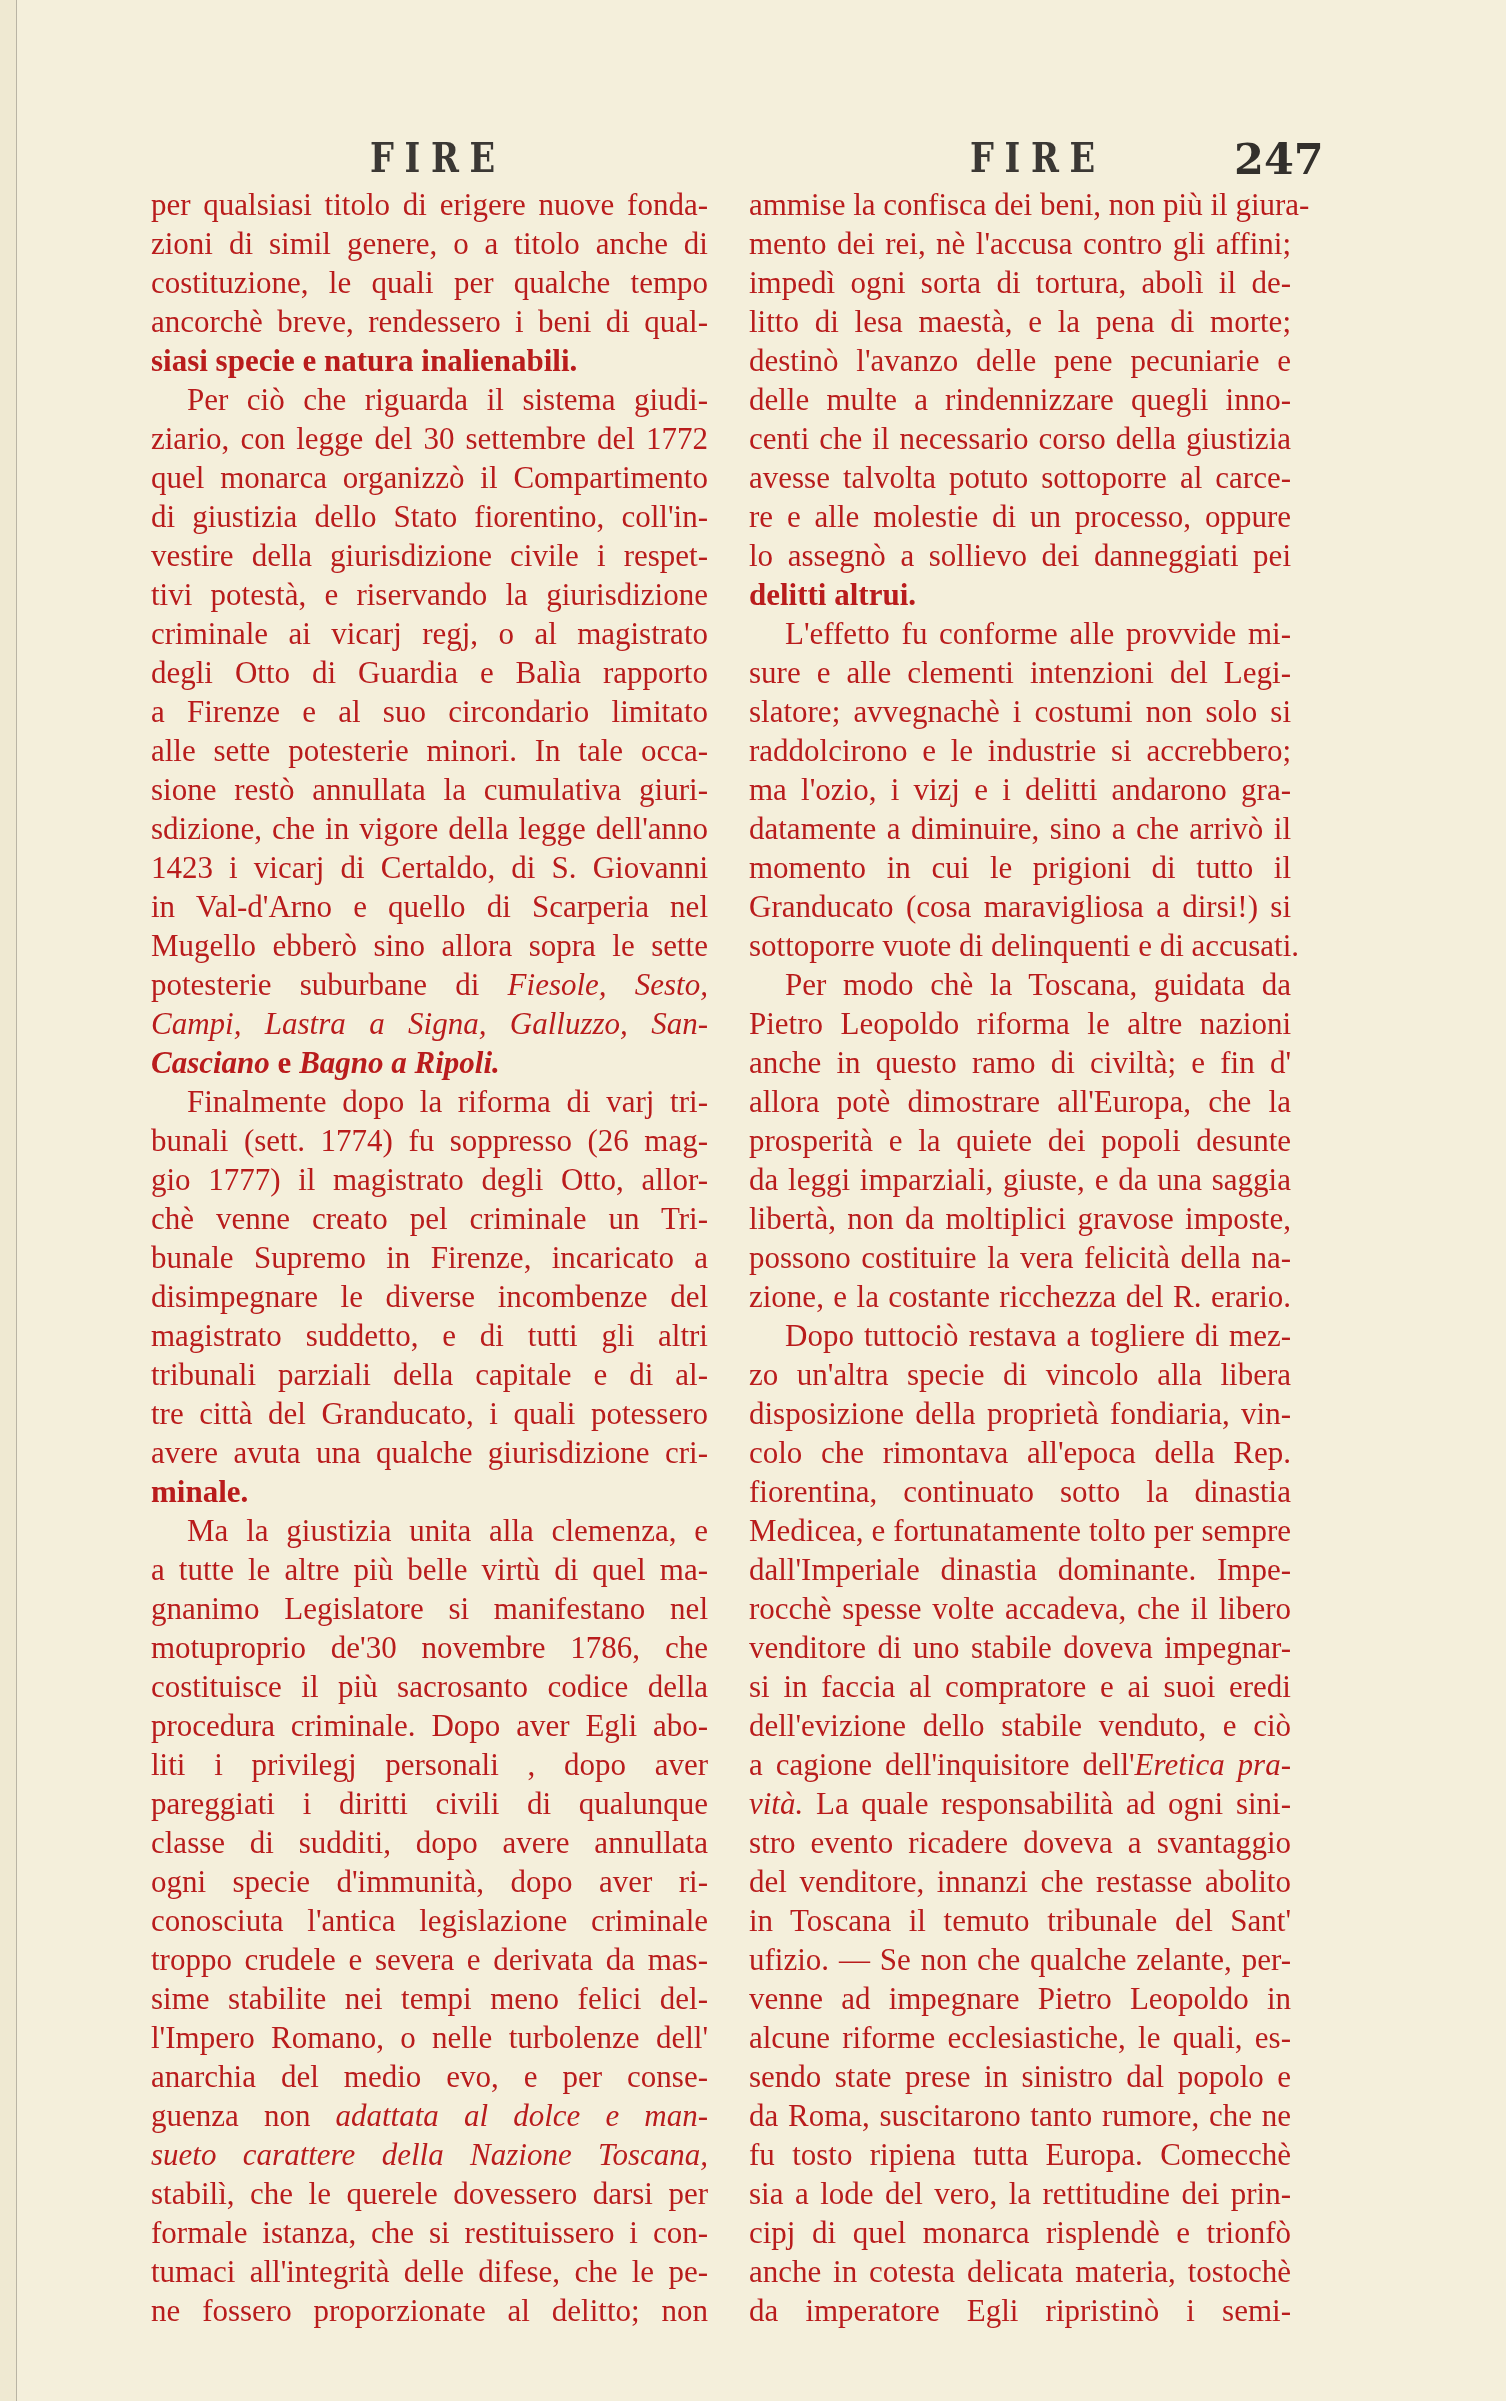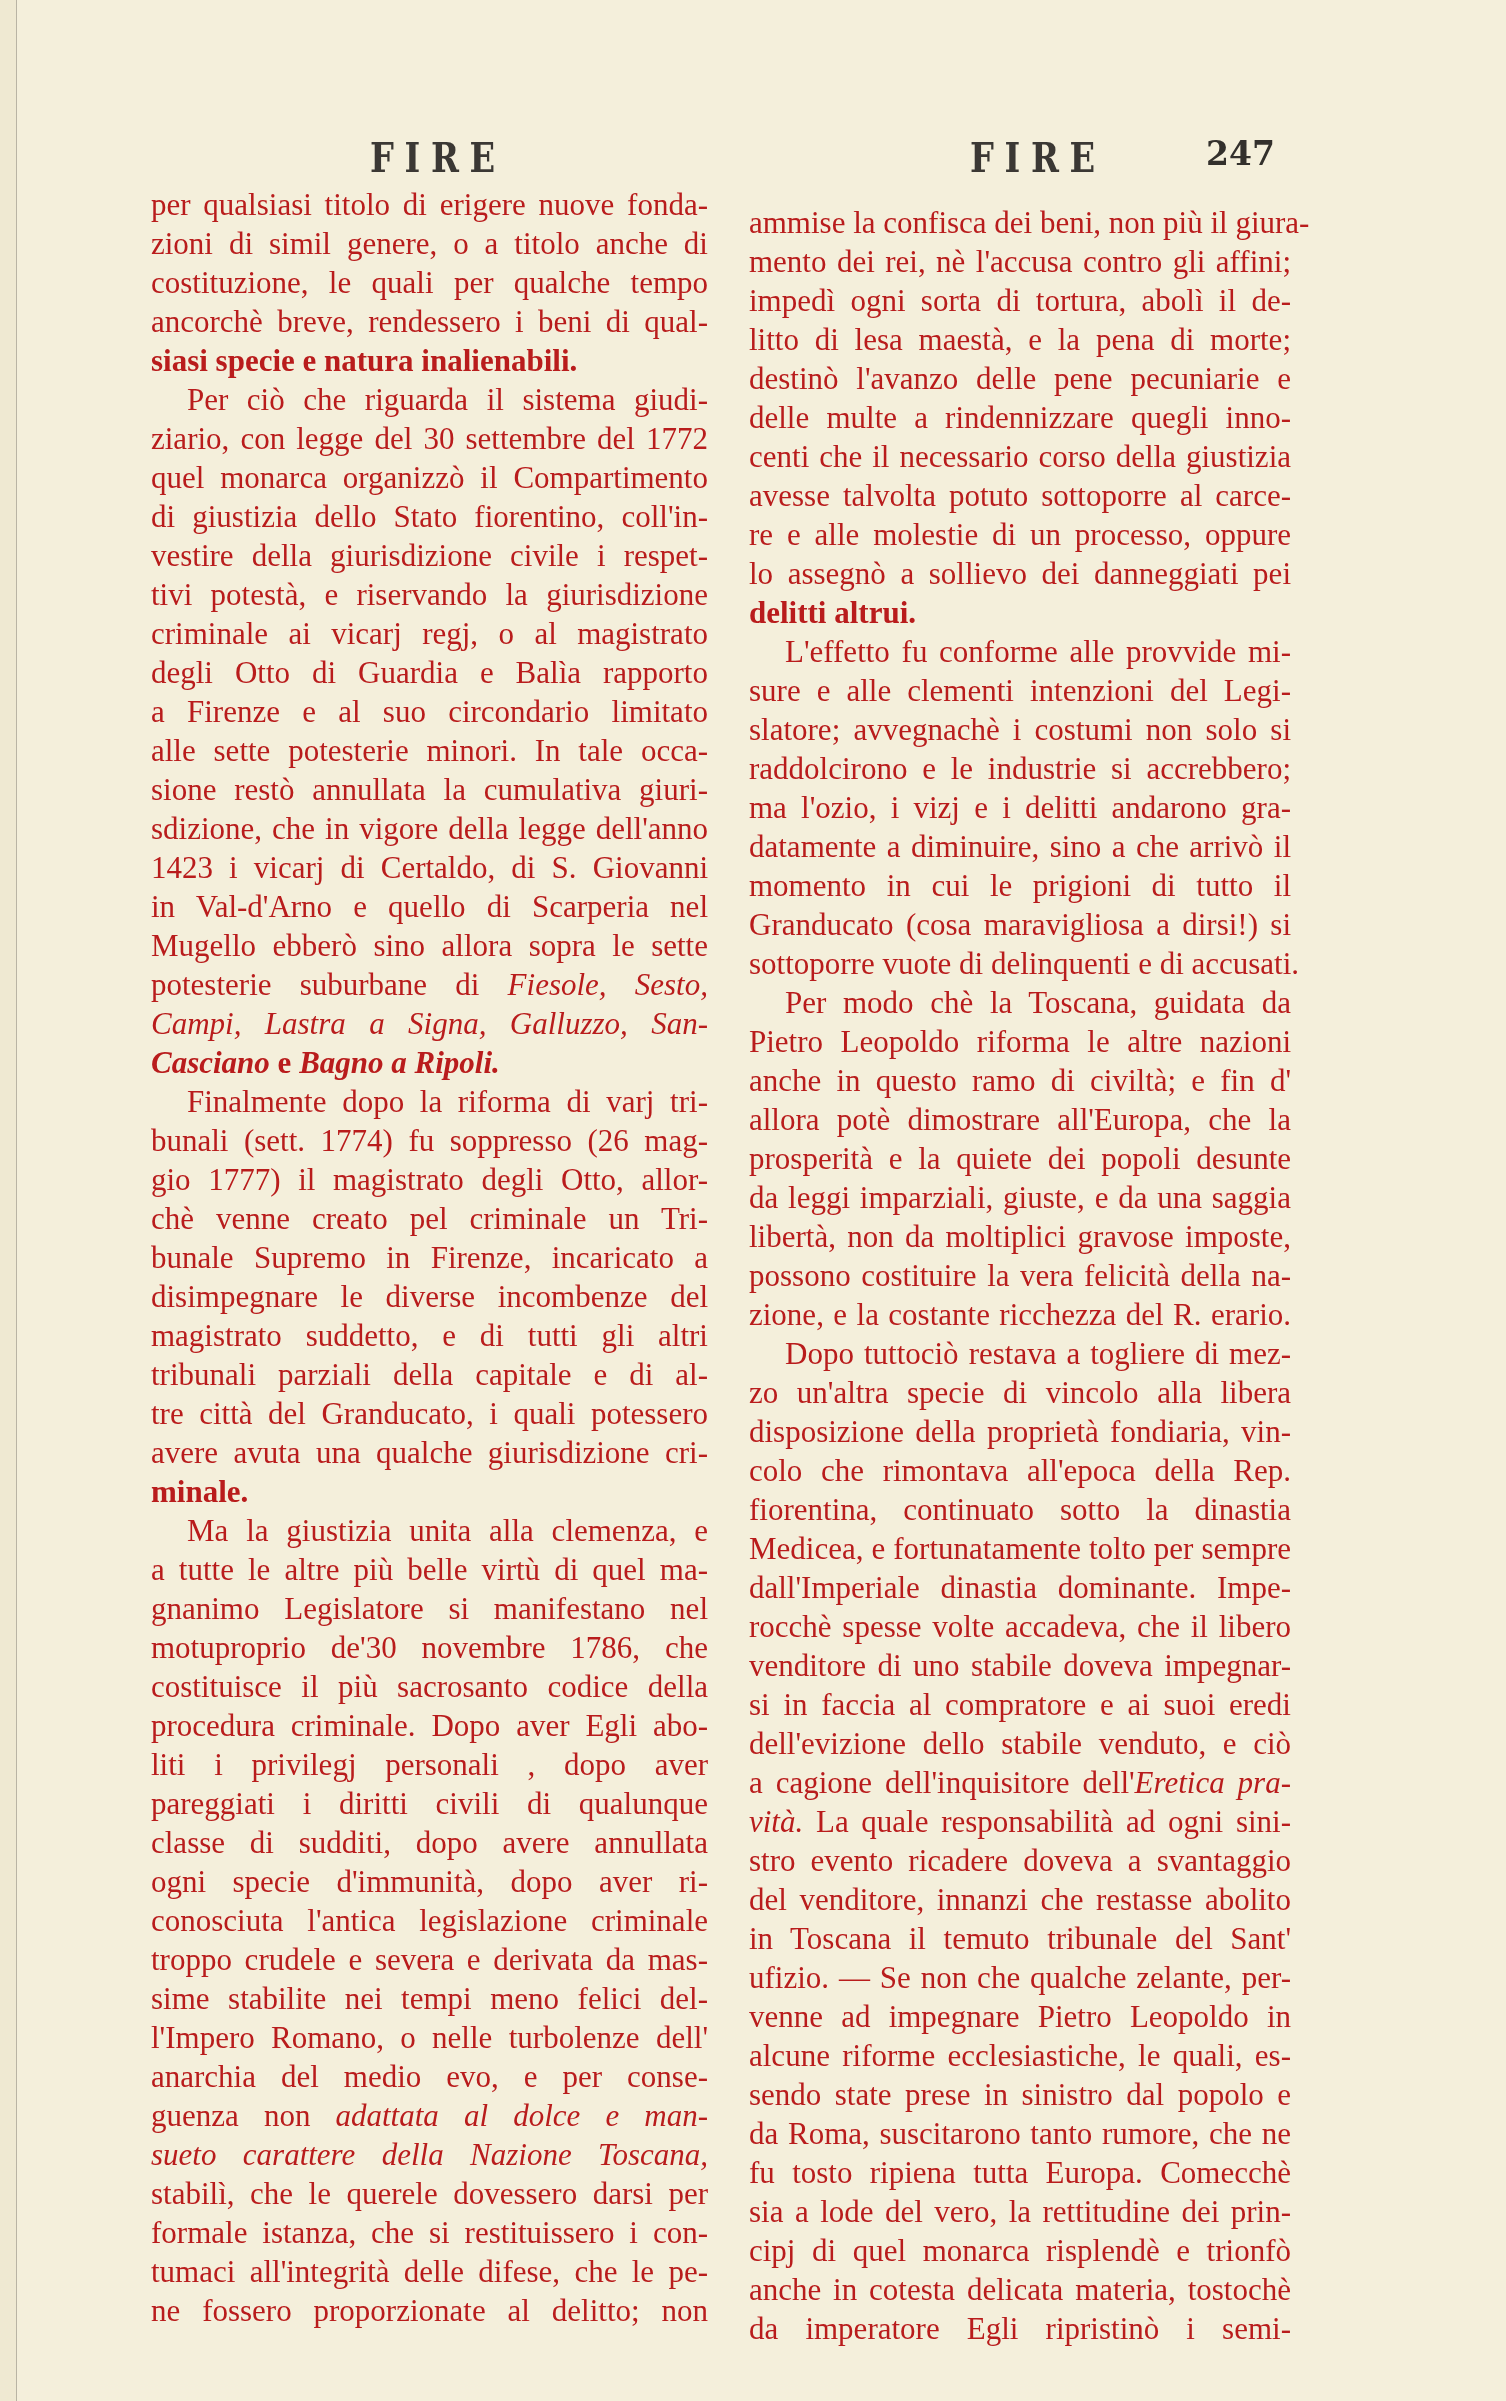--- a/index.html
+++ b/index.html
@@ -14,29 +14,29 @@
     background: #efe9d2; border-right: 1.9px solid #b9b4a4;
   }
   .running-head {
     position: absolute; top: 134px; font-family: "DejaVu Serif", serif;
     font-size: 41px; font-weight: bold; letter-spacing: 13px; color: #3b3834;
     transform: scaleX(0.82); transform-origin: left top;
   }
   #head-left { left: 370px; }
   #head-right { left: 970px; }
   #page-number {
-    position: absolute; top: 134px; left: 1206px; font-family: "DejaVu Serif", serif;
-    font-size: 33px; font-weight: bold; color: #33302c;
+    position: absolute; top: 134px; left: 1234px; font-family: "DejaVu Serif", serif;
+    font-size: 43px; font-weight: bold; color: #33302c;
   }
   .column {
     position: absolute; top: 185px; width: 557px;
     font-size: 31px; line-height: 39px; color: #b91c1c;
   }
   #col-left { left: 151px; }
-  #col-right { left: 749px; width: 542px; margin-top: 18px; }
+  #col-right { left: 749px; width: 542px; }
   .line {
     display: block; white-space: nowrap; text-align: justify; text-align-last: justify;
     height: 39px; overflow: visible;
   }
   .line.last { text-align-last: left; font-weight: bold; }
   .line.indent { padding-left: 36px; }
   .line .it { font-style: italic; }
 </style>
 </head>
 <body>

